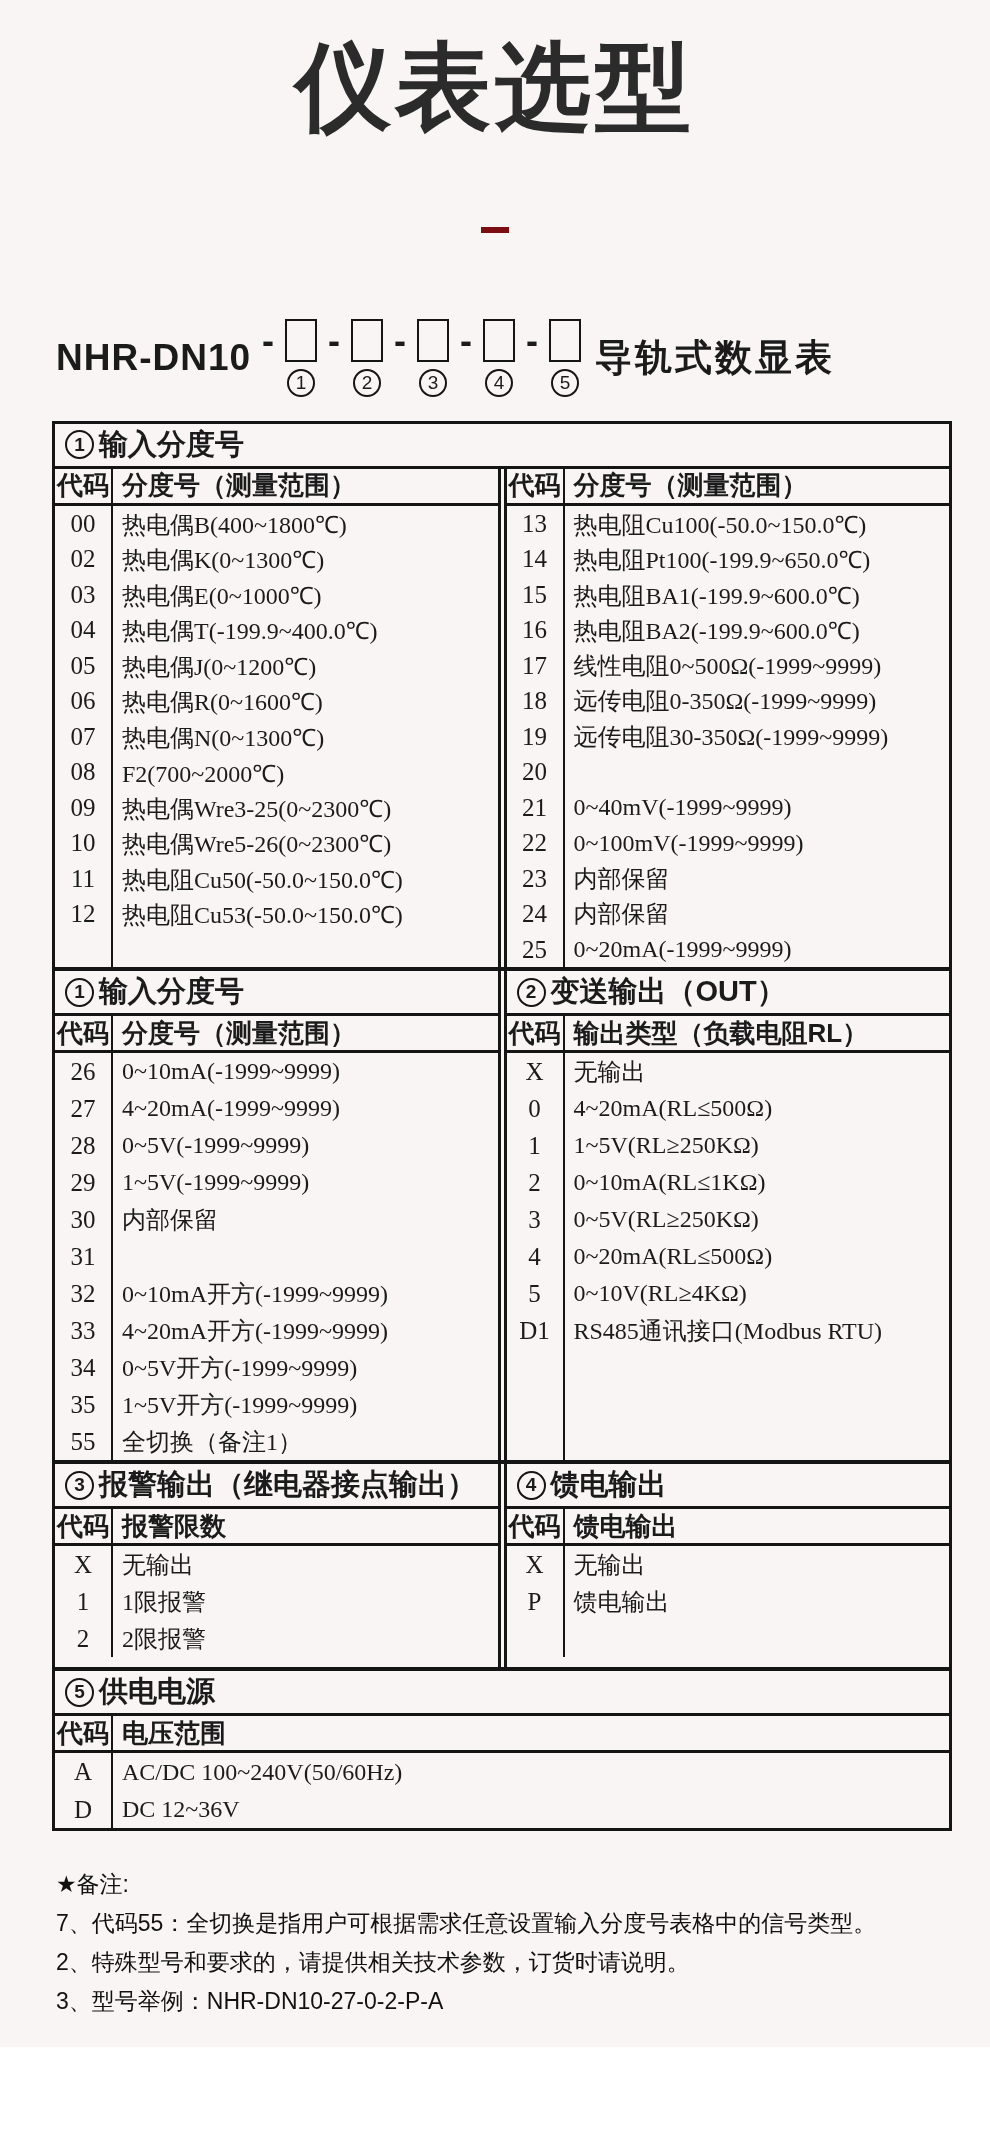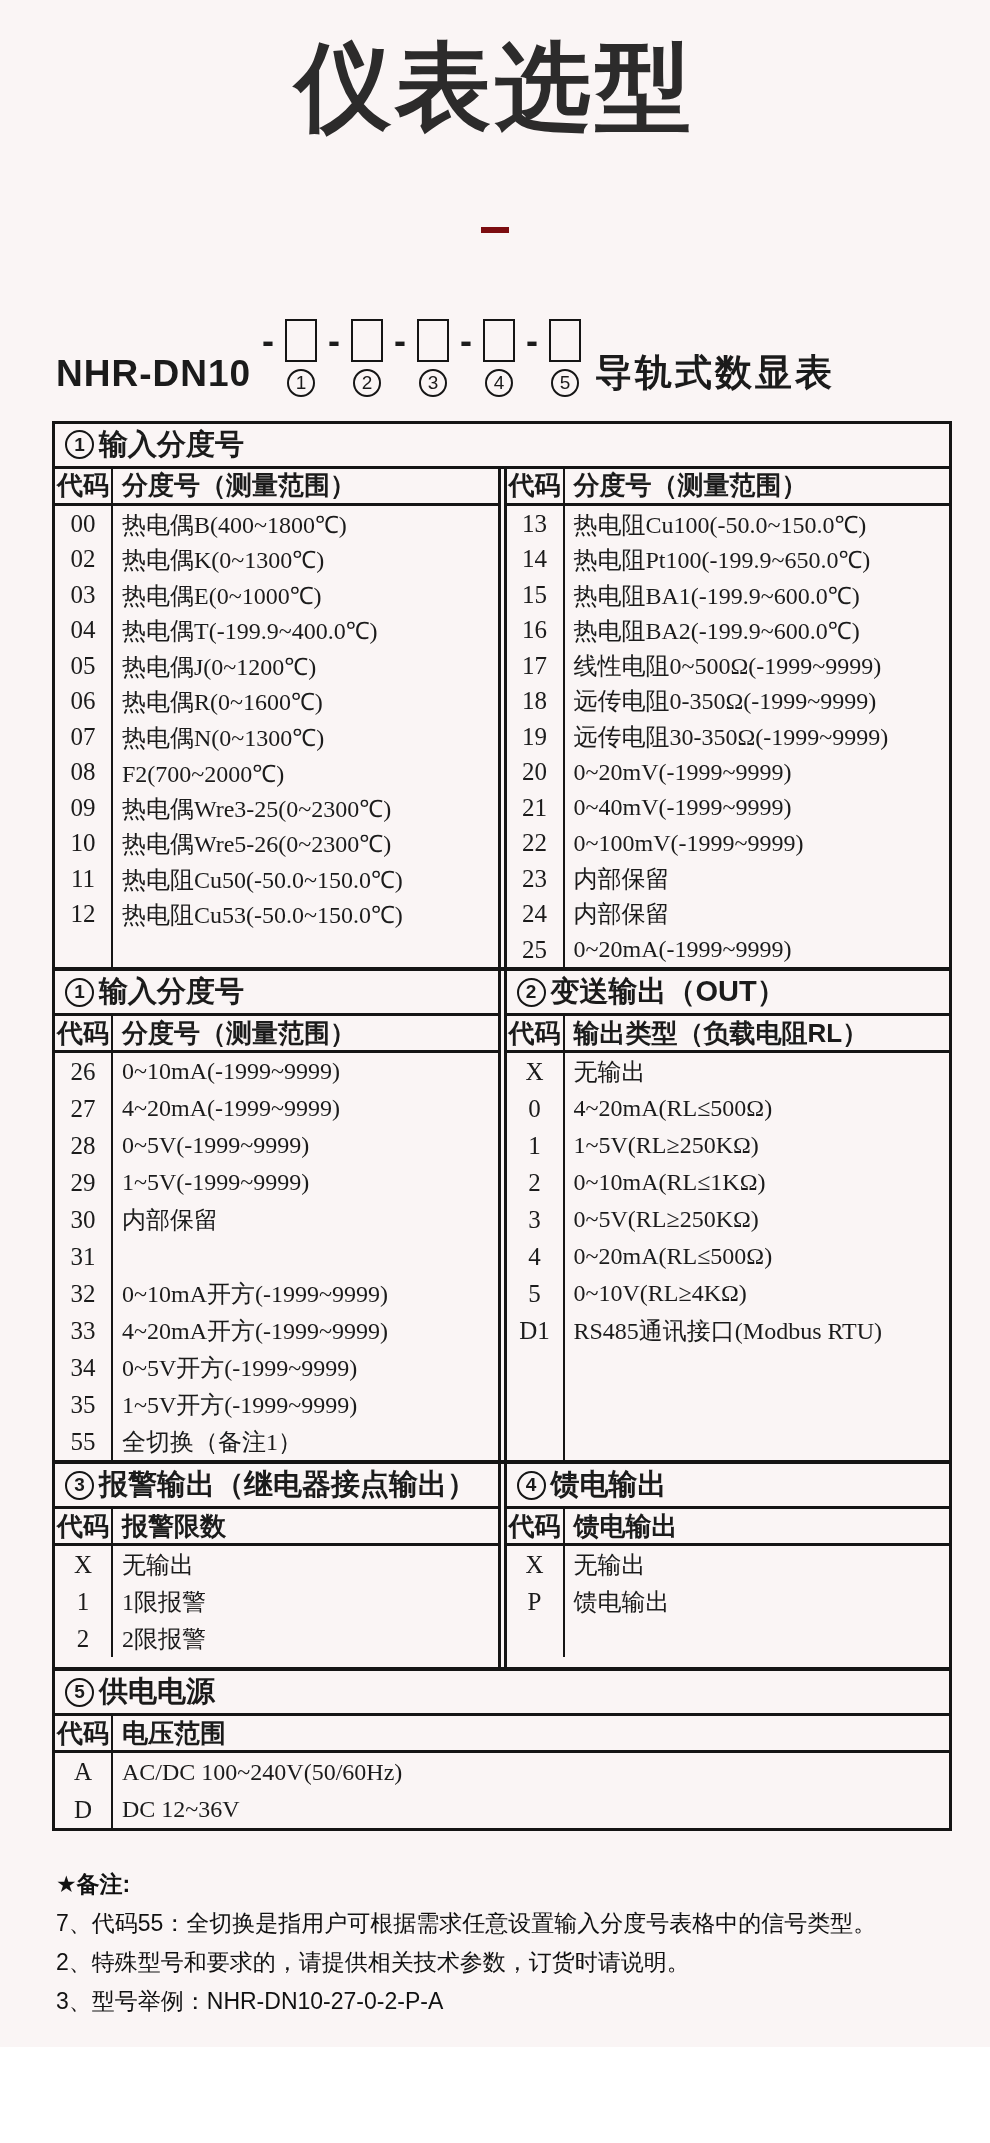--- a/index.html
+++ b/index.html
@@ -6,21 +6,21 @@
     --border:#151515; --text:#1b1b1b; --bg:#faf5f5; --red:#7c0d10;
     --font-ui:"Liberation Sans","DejaVu Sans",sans-serif;
     --font-data:"Liberation Mono","DejaVu Sans Mono",monospace;
   }
   *{margin:0;padding:0;box-sizing:border-box;}
   body{width:990px;background:#ffffff;font-family:var(--font-ui);color:var(--text);}
   .page{width:990px;height:2047px;background:var(--bg);padding-top:26px;overflow:hidden;}
   .page-title{text-align:center;font-size:96px;font-weight:900;letter-spacing:4px;color:#2c2b2b;line-height:1.28;}
   .red-dash{width:28px;height:6px;background:var(--red);margin:78px auto 0 auto;}
   
-  .model-row{display:flex;align-items:flex-end;margin:86px 0 0 56px;}
+  .model-row{display:flex;align-items:center;margin:86px 0 0 56px;}
   .model-prefix{font-size:37px;font-weight:700;line-height:46px;letter-spacing:1px;}
   .model-mid{display:flex;align-items:flex-start;}
   .mdash{font-size:36px;font-weight:700;line-height:44px;margin:0 11px;}
   .mbox-wrap{display:flex;flex-direction:column;align-items:center;}
   .mbox{width:32px;height:43px;border:2px solid var(--border);display:block;}
   .mcircle{margin-top:7px;width:28px;height:28px;border:2px solid var(--border);border-radius:50%;
     display:flex;align-items:center;justify-content:center;font-size:19px;font-weight:500;}
   .model-suffix{font-size:37px;font-weight:600;line-height:48px;margin-left:14px;letter-spacing:3px;}
   
   .spec-table{width:900px;margin:24px 0 0 52px;border:3px solid var(--border);background:var(--bg);}
@@ -42,21 +42,21 @@
   .tdesc{flex:1 1 auto;display:flex;align-items:center;padding:0 9px;white-space:nowrap;overflow:hidden;}
   .rows{display:flex;flex-direction:column;flex:1 1 auto;}
   .trow{display:flex;flex:0 0 var(--rh);height:var(--rh);align-items:stretch;
     font-family:Liberation Serif, serif;font-size:24px;}
   .trow .tcode{font-size:25px;}
   .trow.fill{flex:1 1 auto;height:auto;min-height:0;}
   .sec0{--rh:35.5px;} .sec1{--rh:37px;} .sec2{--rh:37px;} .sec3{--rh:37.5px;}
   .sec2 .rows{padding-bottom:10px;}
   
   .notes{margin:34px 0 0 56px;font-size:23px;line-height:39px;color:#111;}
-  .notes .note-title{font-weight:700;}
+  .notes .note-title{font-weight:400;}
 </style>
 </head>
 <body>
 
 <div class="page">
 
   <h1 class="page-title">仪表选型</h1>
   <div class="red-dash"></div>
 
   <div class="model-row">
@@ -188,21 +188,20 @@
               <div class="trow">
                 <span class="tcode">18</span>
                 <span class="tdesc">远传电阻0-350Ω(-1999~9999)</span>
               </div>
               <div class="trow">
                 <span class="tcode">19</span>
                 <span class="tdesc">远传电阻30-350Ω(-1999~9999)</span>
               </div>
               <div class="trow">
                 <span class="tcode">20</span>
-                <span class="tdesc">0~20mV(-1999~9999)</span>
               </div>
               <div class="trow">
                 <span class="tcode">21</span>
                 <span class="tdesc">0~40mV(-1999~9999)</span>
               </div>
               <div class="trow">
                 <span class="tcode">22</span>
                 <span class="tdesc">0~100mV(-1999~9999)</span>
               </div>
               <div class="trow">

